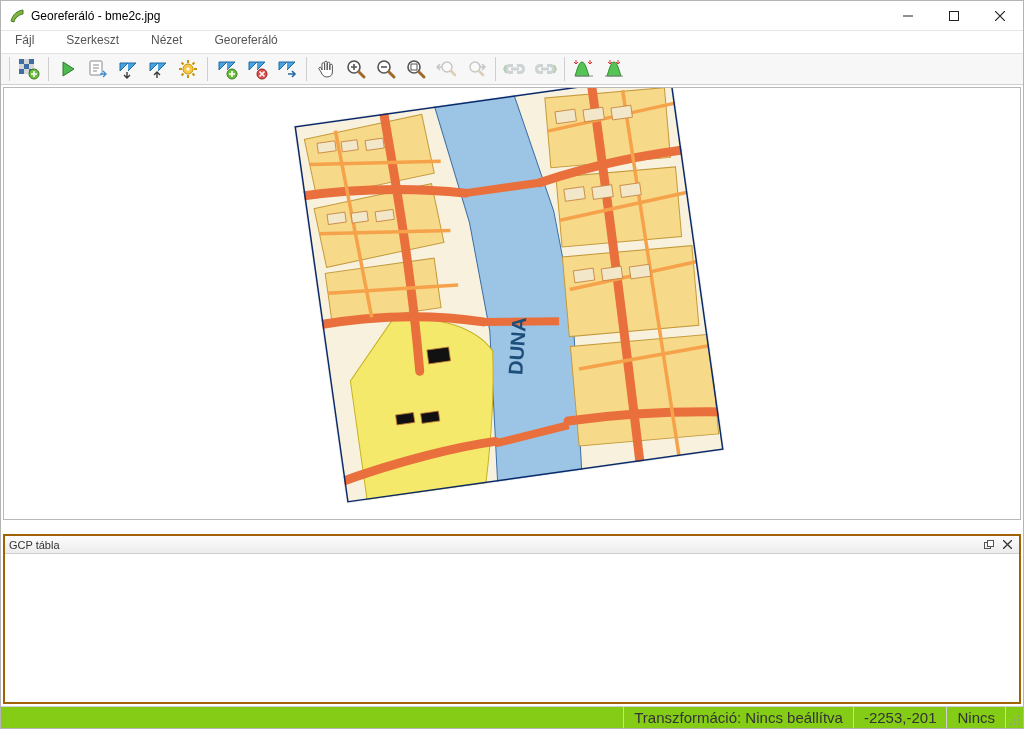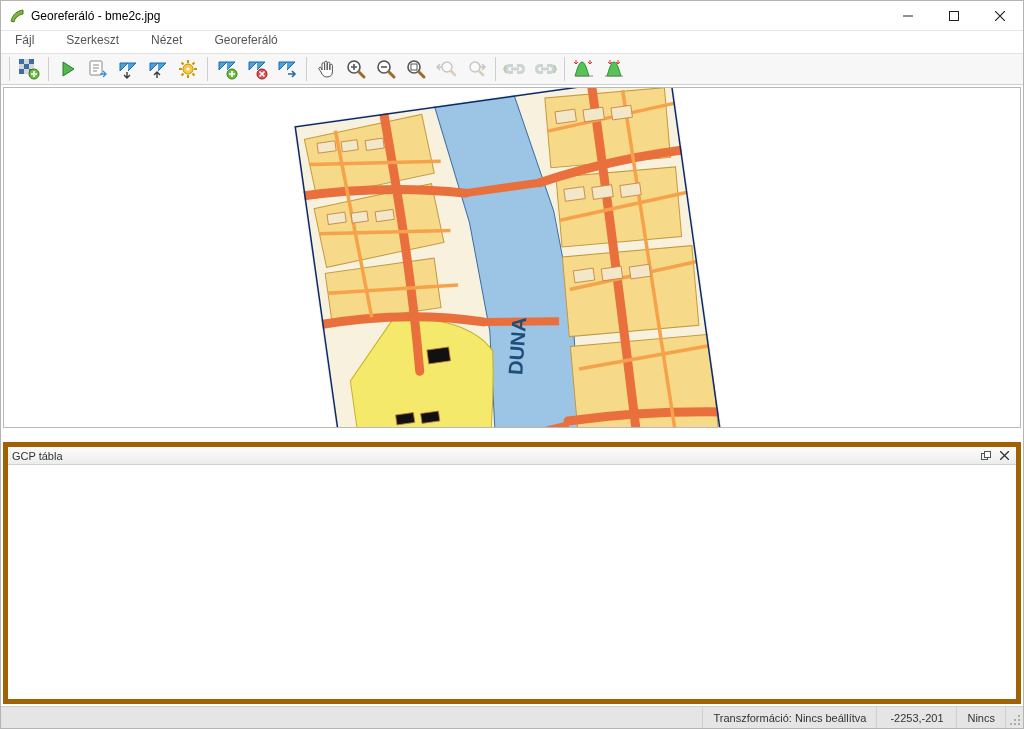--- a/index.html
+++ b/index.html
@@ -23,28 +23,28 @@
   .tb-sep { width: 1px; height: 24px; background: #cfcfcf; margin: 0 4px; }
   .tb-btn { width: 30px; height: 28px; display: flex; align-items: center; justify-content: center; border: 1px solid transparent; border-radius: 2px; }
   .tb-btn.disabled { opacity: .45; }
 
   
   .canvas-wrap { flex: 1; background: #fff; border: 1px solid #b9b9b9; margin: 2px; position: relative; overflow: hidden; }
   .map { position: absolute; left: 315px; top: 10px; width: 380px; height: 380px; transform: rotate(-8deg); box-shadow: 0 0 0 1px rgba(0,0,0,.05); }
   .map svg { width: 100%; height: 100%; display: block; }
 
   
-  .panel { margin: 12px 2px 2px 2px; border: 5px solid #a16207; display: flex; flex-direction: column; height: 262px; }
+  .panel { margin: 12px 2px 2px 2px; border: 2px solid #a16207; display: flex; flex-direction: column; height: 170px; }
   .panel-header { height: 18px; background: linear-gradient(#fdfdfd,#ececec); border-bottom: 1px solid #cfcfcf; display: flex; align-items: center; padding: 0 4px; font-size: 11px; color: #333; }
   .panel-header .spacer { flex: 1; }
   .panel-header .pbtn { width: 16px; height: 14px; display: flex; align-items: center; justify-content: center; margin-left: 2px; color: #444; }
   .panel-body { flex: 1; background: #fff; }
 
   
-  .statusbar { height: 22px; background: #e5e5e5; border-top: 1px solid #d0d0d0; display: flex; align-items: stretch; font-size: 11px; color: #333; }
+  .statusbar { height: 22px; background: #84cc16; border-top: 1px solid #d0d0d0; display: flex; align-items: stretch; font-size: 15px; color: #333; }
   .statusbar .spacer { flex: 1; }
   .status-cell { border-left: 1px solid #d0d0d0; display:flex; align-items:center; padding: 0 10px; }
   .status-grip { width: 18px; display:flex; align-items:flex-end; justify-content:flex-end; padding: 2px; border-left: 1px solid #d0d0d0; }
 
   svg { display: block; }
 </style>
 </head>
 <body>
 
 <div class="window">

